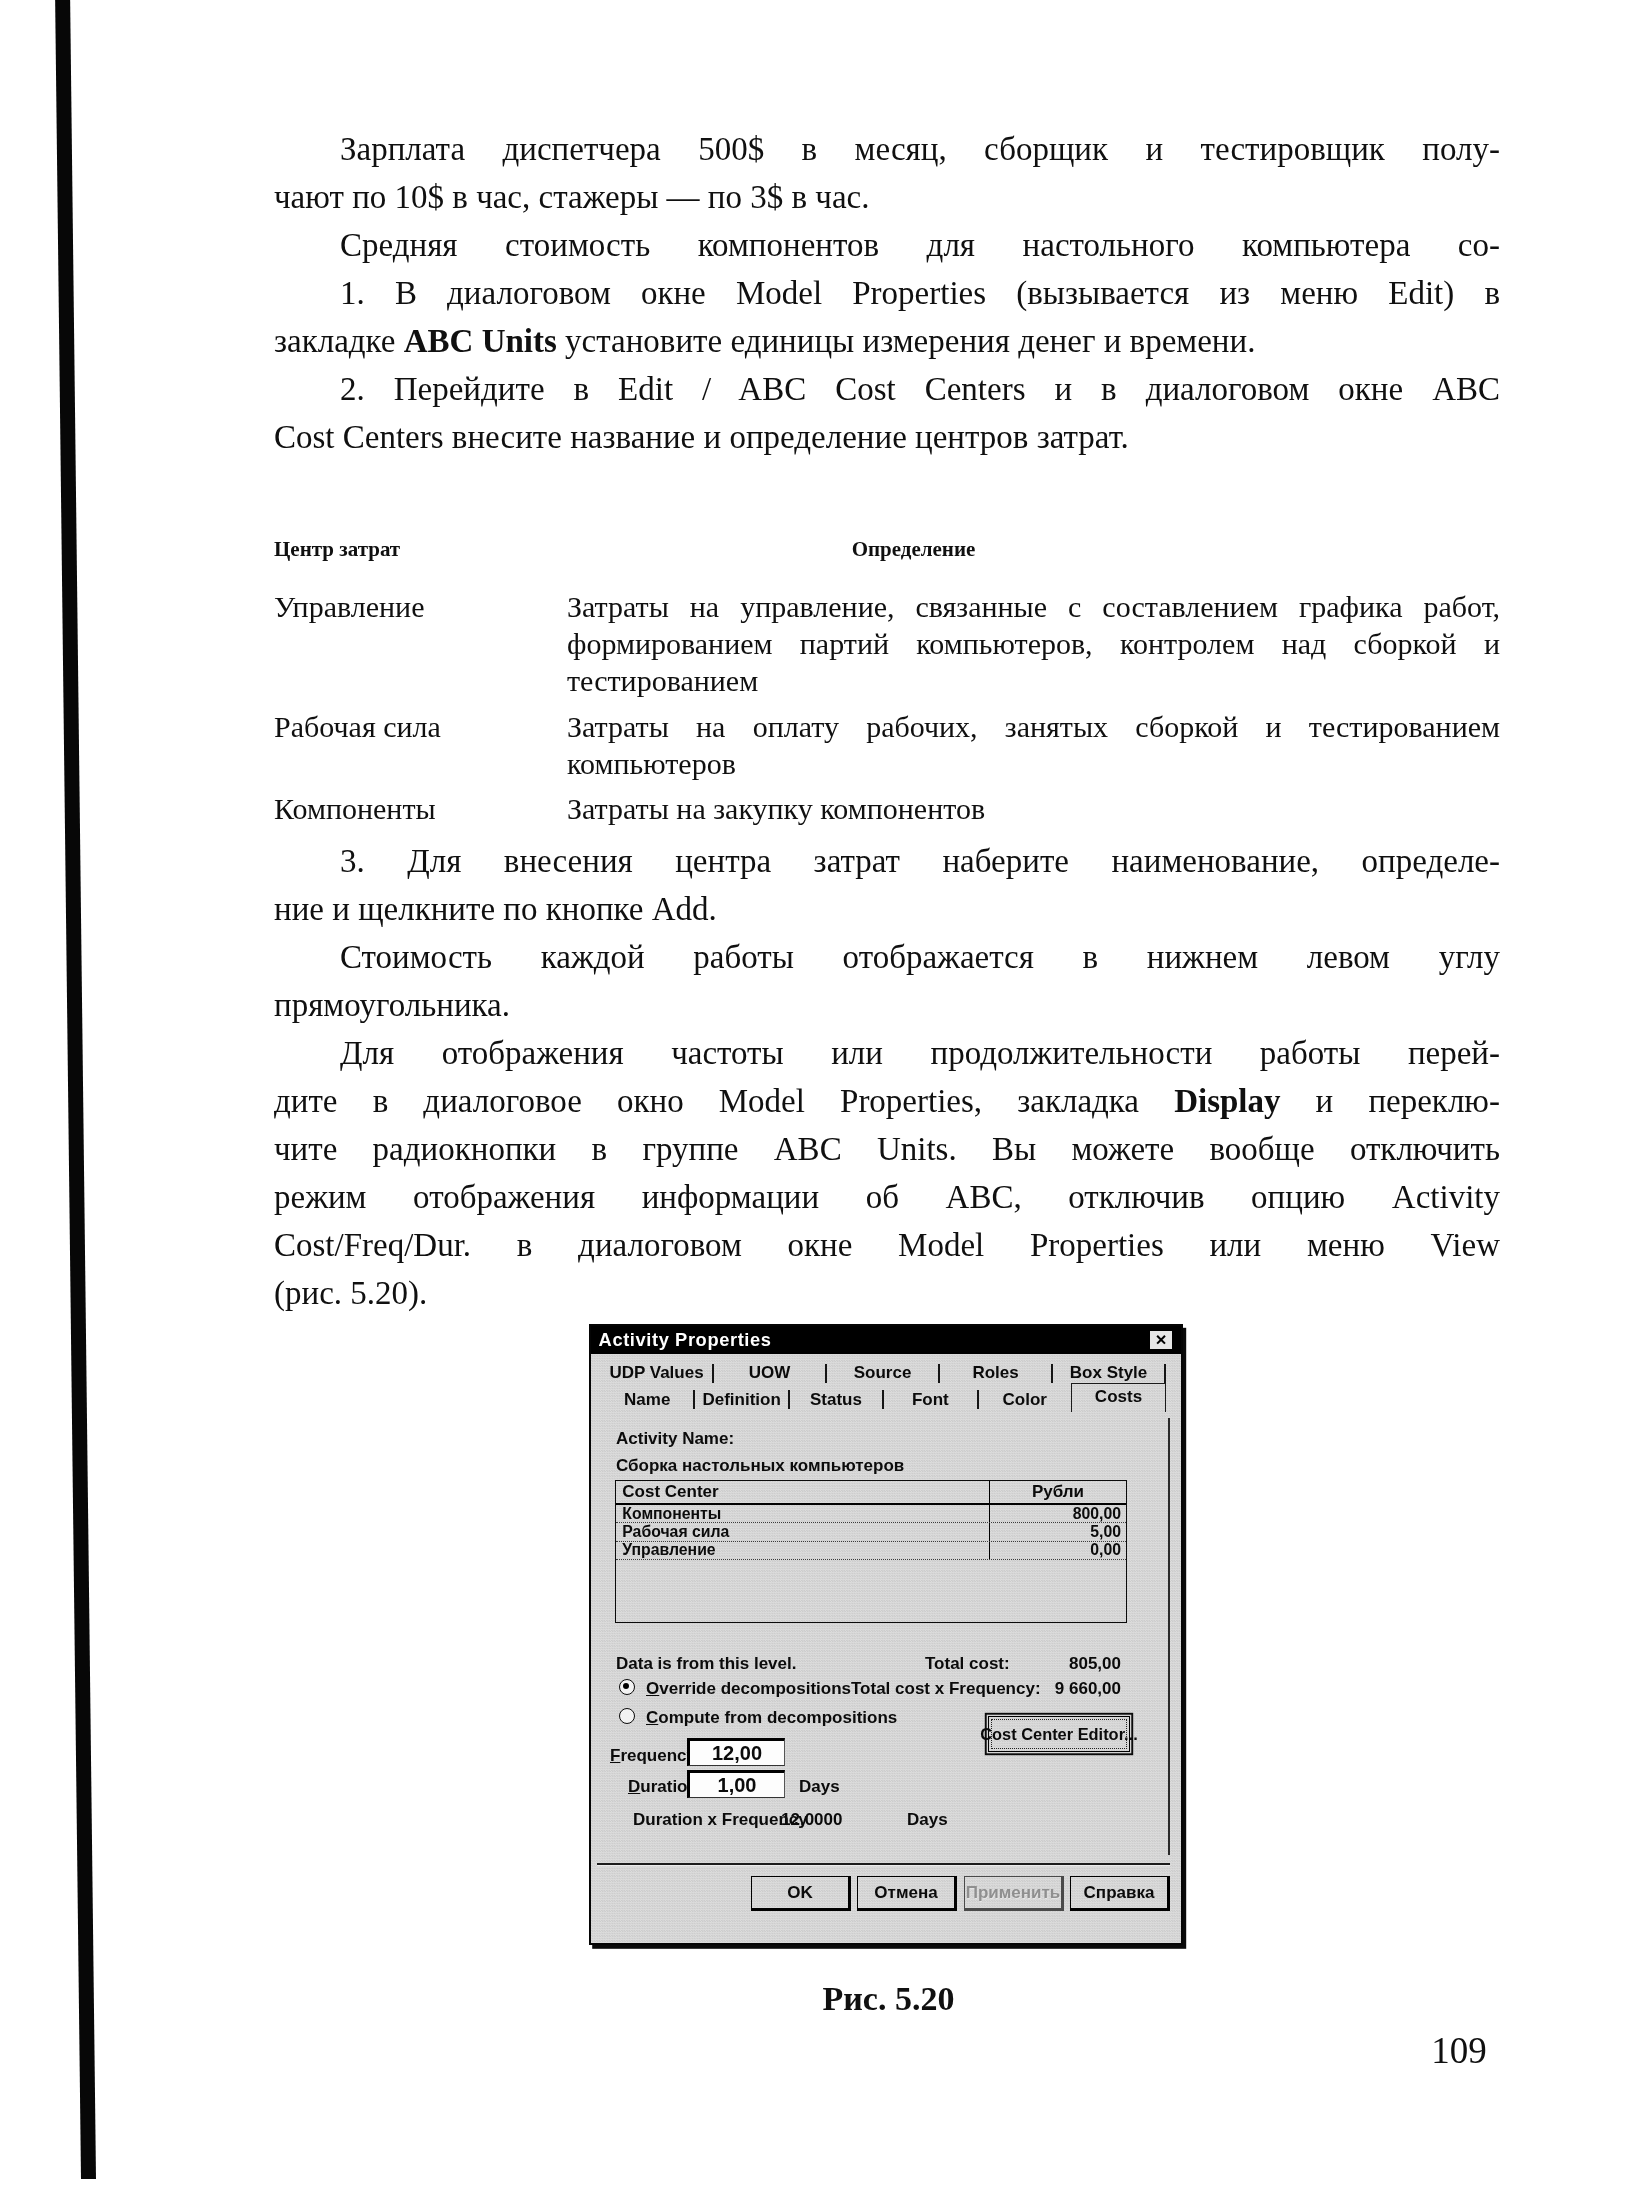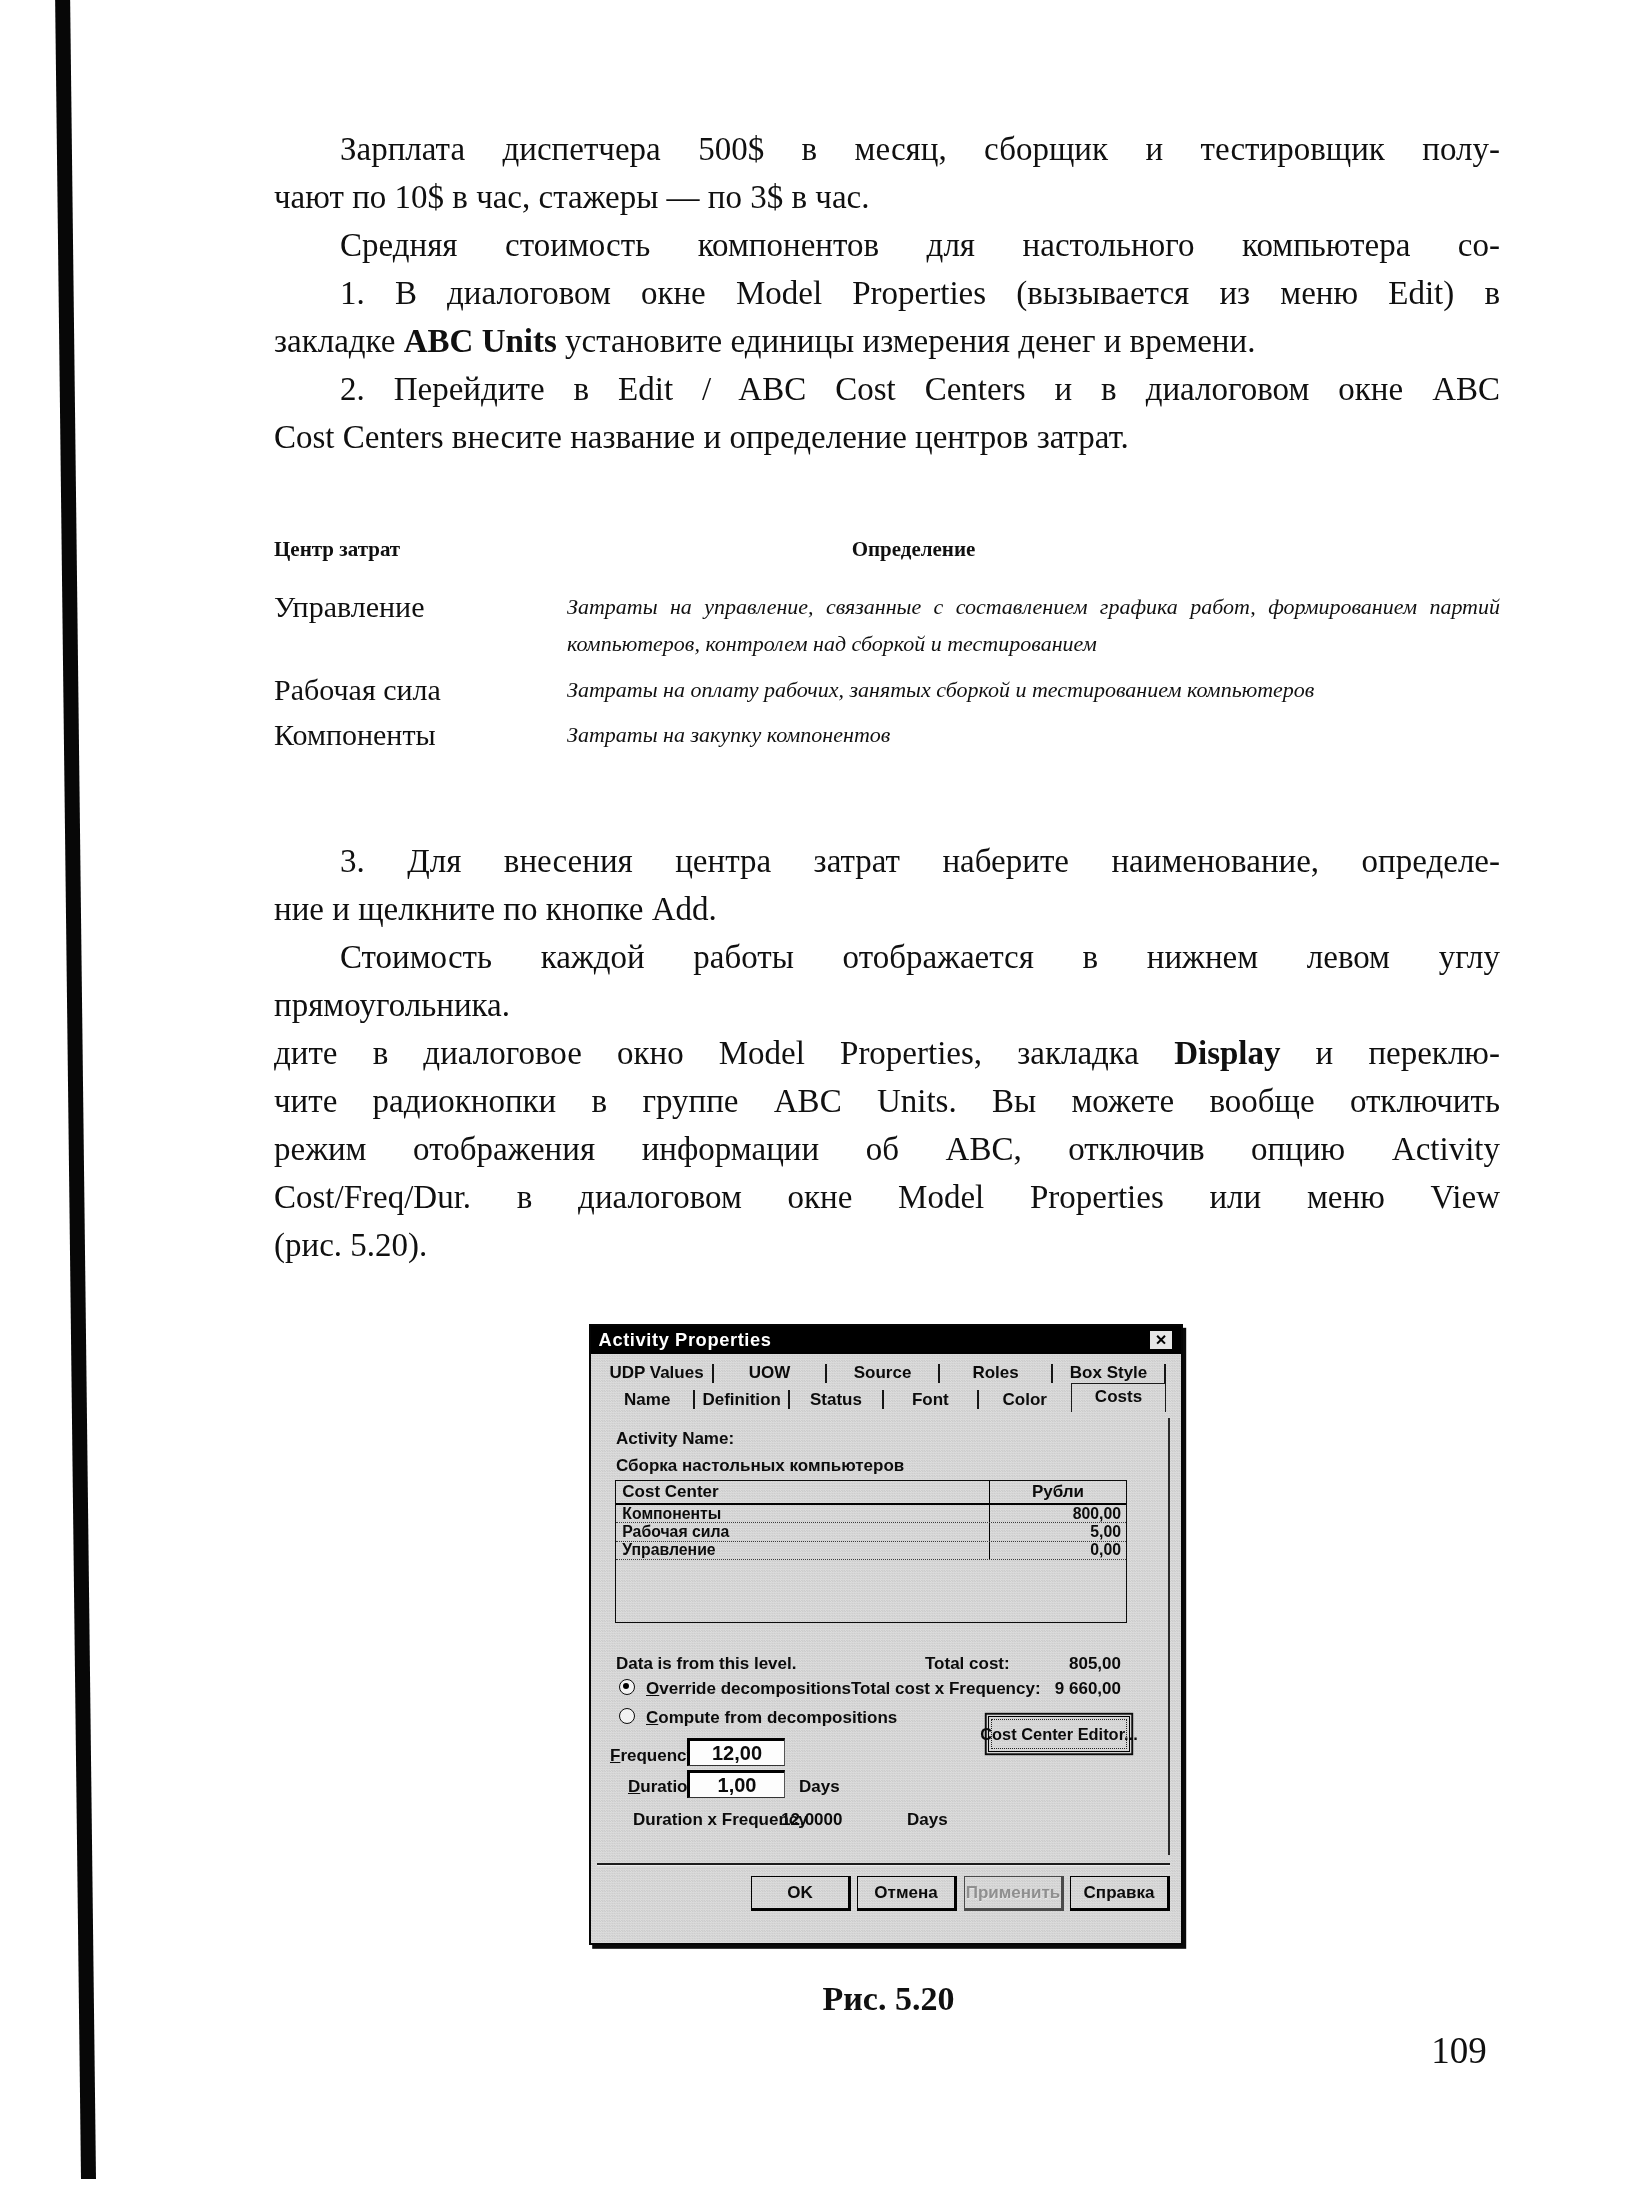--- a/index.html
+++ b/index.html
@@ -30,21 +30,21 @@
   .line.indent{text-indent:66px;}
   .line .b{font-weight:700;}
 
   
   .doctable{position:absolute;left:274px;top:537px;width:1226px;}
   .doctable .dt-head{display:flex;height:42px;font-weight:700;font-size:21px;}
   .doctable .dt-h1{width:293px;}
   .doctable .dt-h2{width:693px;text-align:center;}
   .doctable .dt-row{display:flex;margin-top:8.8px;}
   .doctable .dt-c1{width:293px;font-size:30px;line-height:37px;}
-  .doctable .dt-c2{width:933px;font-size:22px;line-height:37px;text-align:justify;font-style:italic;}
+  .doctable .dt-c2{width:933px;font-size:30px;line-height:37px;text-align:justify;}
 
   
   .fig-caption{
     position:absolute;left:589px;top:1980px;width:599px;text-align:center;
     font-weight:700;font-size:34px;
   }
   .page-number{position:absolute;left:1418px;top:2029px;width:82px;font-size:37px;text-align:center;}
 
   
   .dialog{
@@ -158,20 +158,21 @@
         <div class="dt-c2">Затраты на закупку компонентов</div>
       </div>
     </div>
 </div>
 
 <div id="paras2" class="textblock" style="top:837px;">
     <div class="line indent"><span>3. Для внесения центра затрат наберите наименование, определе-</span></div>
     <div class="line last"><span>ние и щелкните по кнопке Add.</span></div>
     <div class="line indent"><span>Стоимость каждой работы отображается в нижнем левом углу</span></div>
     <div class="line last"><span>прямоугольника.</span></div>
+    <div class="line indent"><span>Для отображения частоты или продолжительности работы перей-</span></div>
     <div class="line"><span>дите в диалоговое окно Model Properties, закладка </span><span class="b">Display</span><span> и переклю-</span></div>
     <div class="line"><span>чите радиокнопки в группе ABC Units. Вы можете вообще отключить</span></div>
     <div class="line"><span>режим отображения информации об ABC, отключив опцию Activity</span></div>
     <div class="line"><span>Cost/Freq/Dur. в диалоговом окне Model Properties или меню View</span></div>
     <div class="line last"><span>(рис. 5.20).</span></div>
   </div>
 
 <div class="dialog">
   <div class="titlebar">
     <span>Activity Properties</span>

